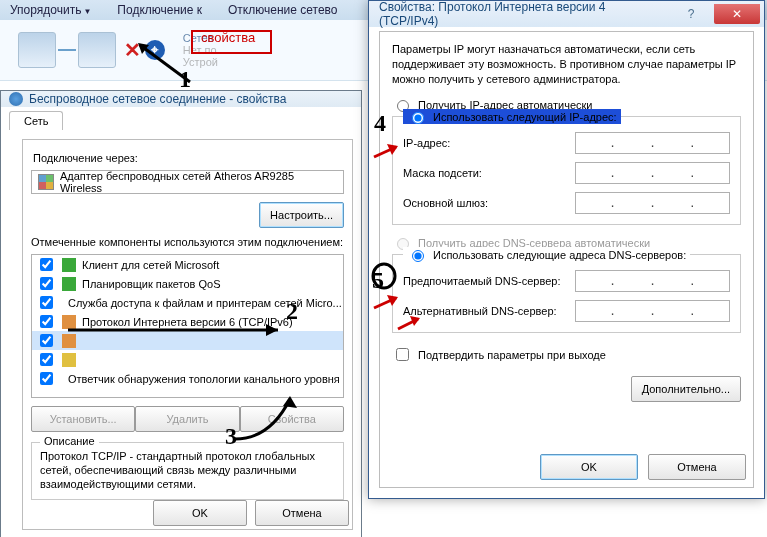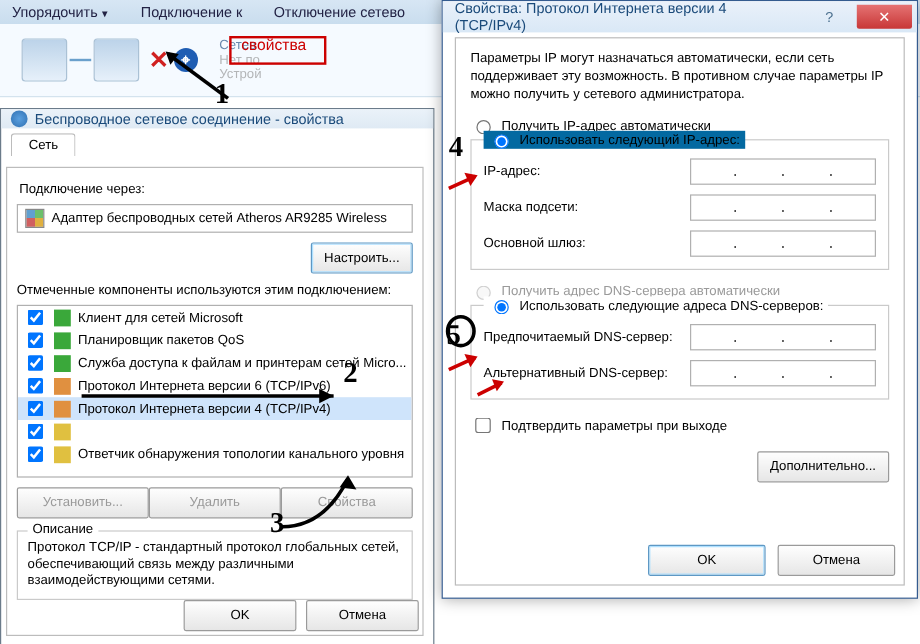--- a/index.html
+++ b/index.html
@@ -84,21 +84,21 @@
   }
   .tabbar { display:flex; margin:4px 0 0 8px; }
   .tab {
     border:1px solid #bcbcbc; border-bottom:none;
     padding:3px 14px;
     background:#fff; border-radius:3px 3px 0 0;
     font-size:11px;
   }
   .panel {
     position:absolute;
-    left:4px; right:8px;
+    left:21px; right:8px;
     border:1px solid #bcbcbc;
     background:#fff;
   }
   .dlg1 .panel { top:48px; bottom:8px; padding:8px; }
   .connect-label { margin:4px 0 6px 2px; }
   .adapter-box {
     border:1px solid #b0b0b0; height:22px;
     display:flex; align-items:center; padding:0 6px; gap:6px;
   }
   .adapter-icon {
@@ -284,21 +284,20 @@
             <span>Служба доступа к файлам и принтерам сетей Micro...</span>
           </div>
         <div class="comp-row">
             <input type="checkbox" class="chk" checked="" style="">
             <span class="comp-ic ic-orange"></span>
             <span>Протокол Интернета версии 6 (TCP/IPv6)</span>
           </div>
         <div class="comp-row selected">
             <input type="checkbox" class="chk" checked="" style="">
             <span class="comp-ic ic-orange"></span>
-            <span>Протокол Интернета версии 4 (TCP/IPv4)</span>
           </div>
         <div class="comp-row">
             <input type="checkbox" class="chk" checked="" style="">
             <span class="comp-ic ic-yellow"></span>
           </div>
         <div class="comp-row">
             <input type="checkbox" class="chk" checked="" style="">
             <span class="comp-ic ic-yellow"></span>
             <span>Ответчик обнаружения топологии канального уровня</span>
           </div>
@@ -332,21 +331,21 @@
     </div>
     <div class="panel">
       <div class="intro">Параметры IP могут назначаться автоматически, если сеть поддерживает эту возможность. В противном случае параметры IP можно получить у сетевого администратора.</div>
 
       <div class="radio-row">
         <input type="radio" name="ip" class="rb" style="">
         <label>Получить IP-адрес автоматически</label>
       </div>
 
       <div class="ip-group">
-        <div class="radio-row" style="margin-top:-12px; background:#0369a1; width:fit-content; padding:0 4px;">
+        <div class="radio-row" style="margin-top:-12px; background:#1d4ed8; width:fit-content; padding:0 4px;">
           <input type="radio" name="ip" class="rb" checked="" style="">
           <label>Использовать следующий IP-адрес:</label>
         </div>
         <div class="ip-line">
           <span class="ip-label">IP-адрес:</span>
           <div class="ip-field">
               <span>.</span>
               <span>.</span>
               <span>.</span>
             </div>

